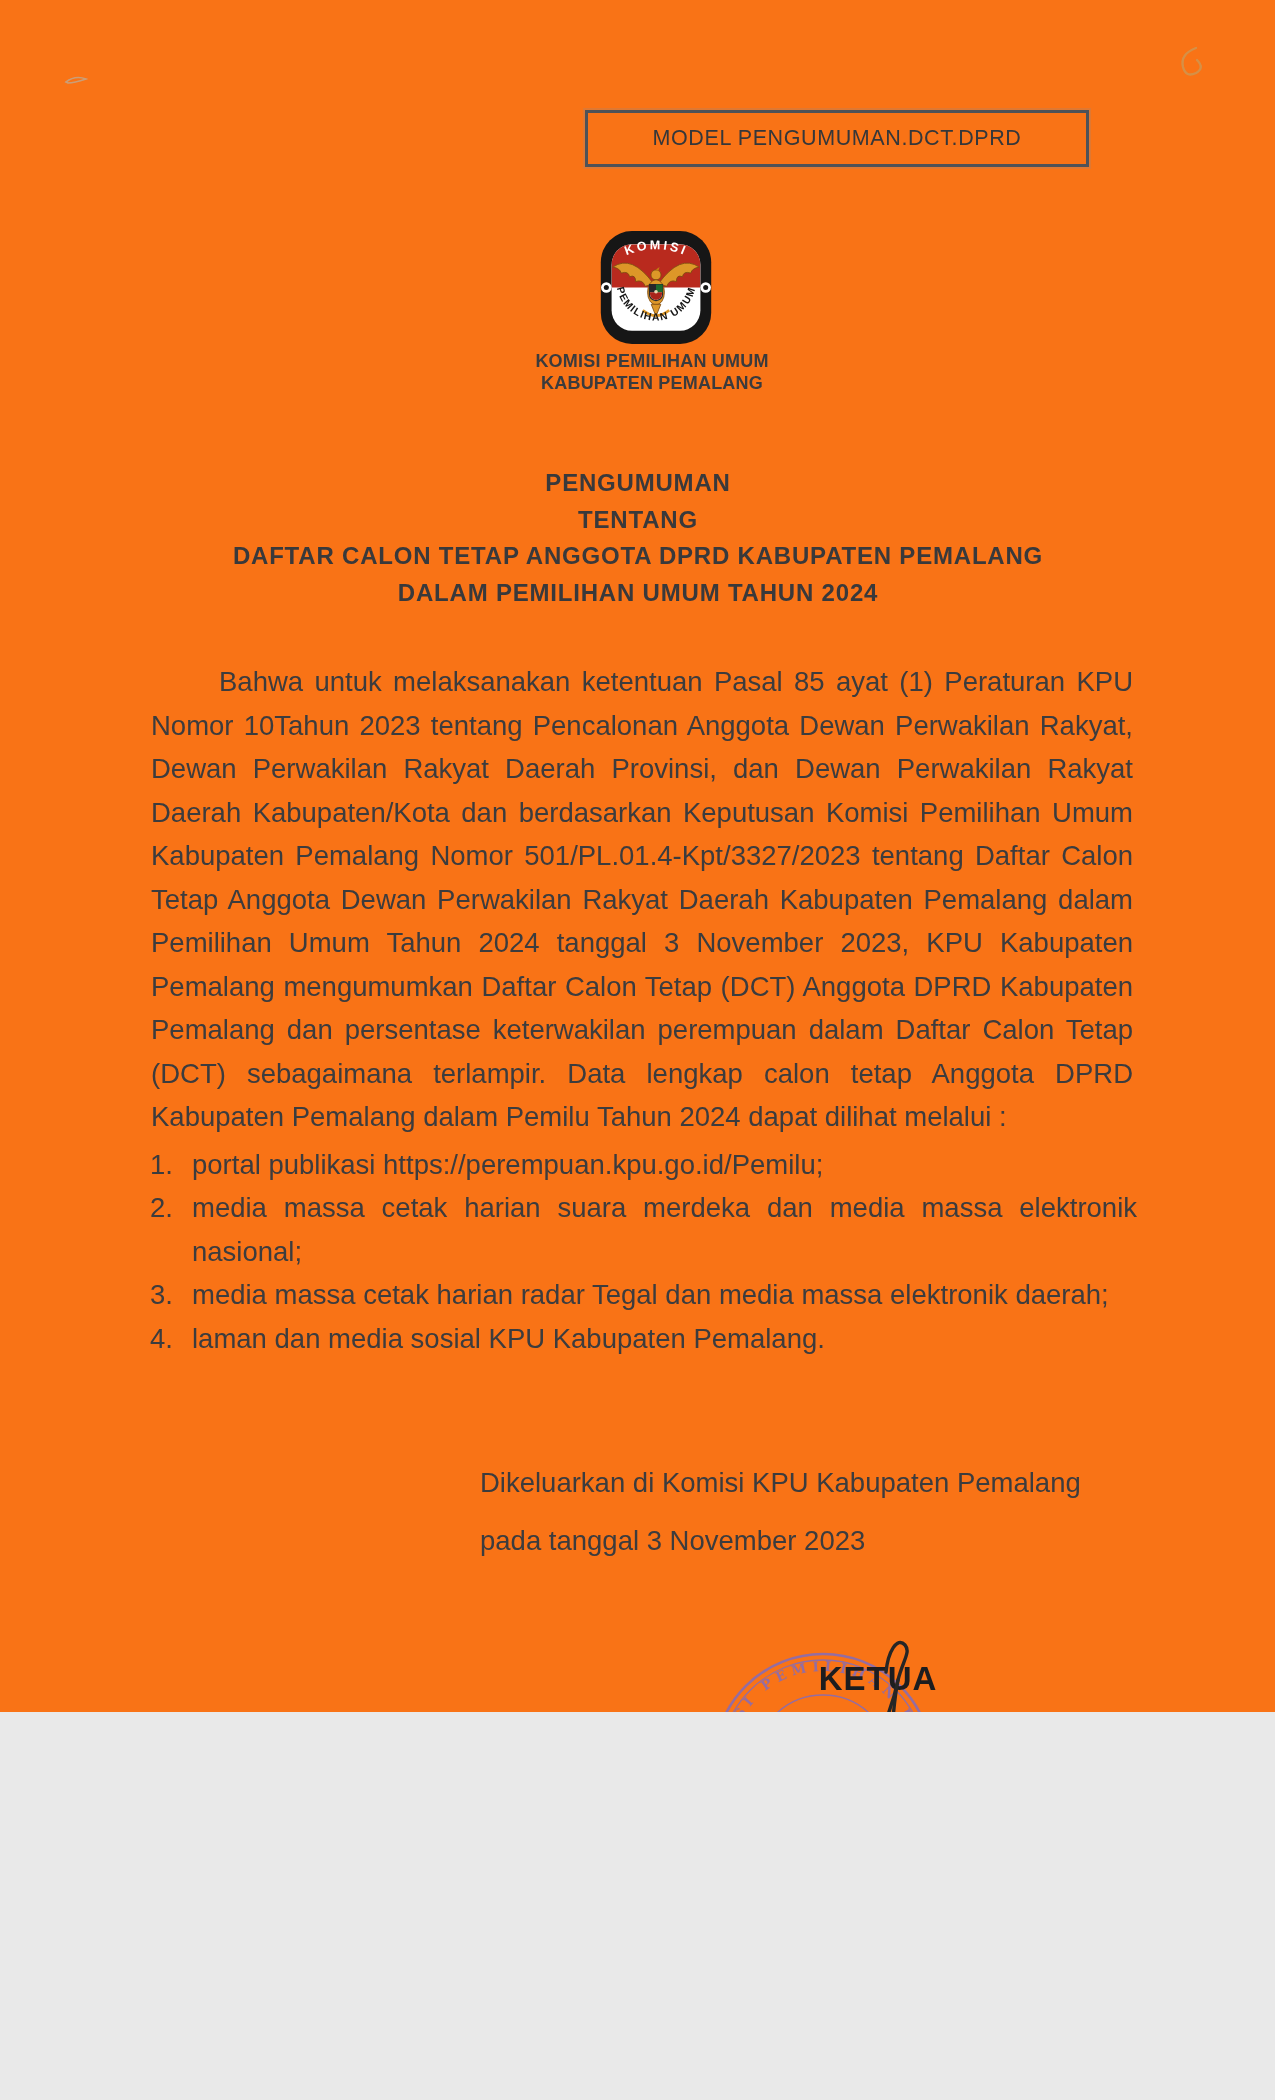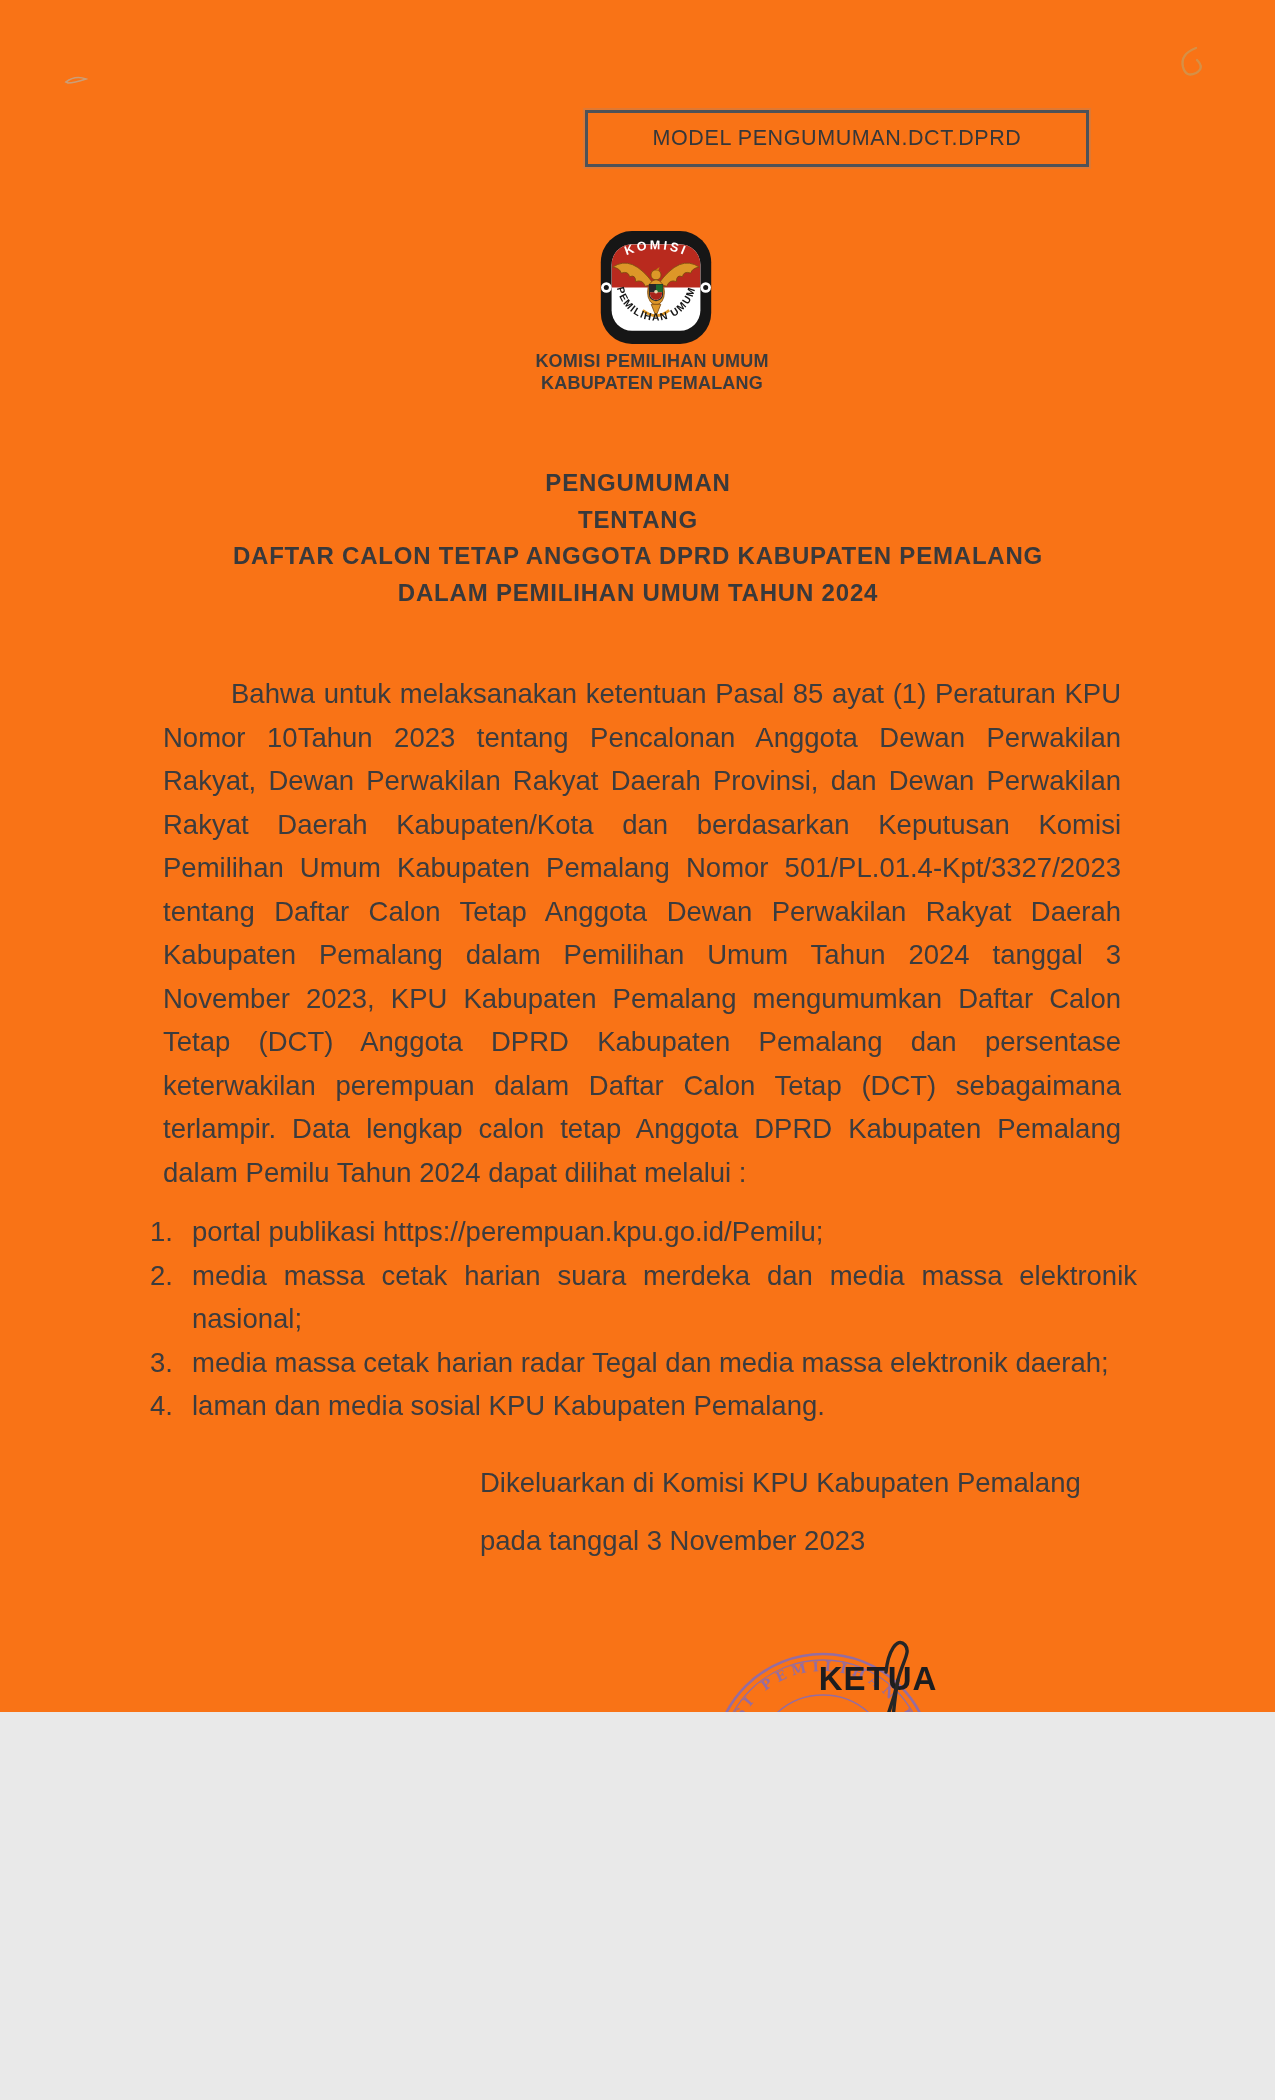--- a/index.html
+++ b/index.html
@@ -19,21 +19,21 @@
   
   .logo{left:596px;top:227px;width:120px;height:121px;}
   .org{left:402px;top:351px;width:500px;text-align:center;
        font-size:18px;font-weight:700;line-height:21.5px;color:#3b3b3d;letter-spacing:.2px;}
   
   .title-block{left:138px;top:465px;width:1000px;text-align:center;
        font-size:24px;font-weight:600;line-height:36.5px;color:#39393b;letter-spacing:.8px;}
   
   .body-block{left:147px;top:656px;width:990px;font-size:27.5px;line-height:43.5px;
        color:#3c3c3e;text-align:justify;}
-  .body-block p{margin:16px;text-indent:68px;}
+  .body-block p{margin:4px;text-indent:68px;}
   ol.channels{list-style:none;margin:0;padding:0;}
   ol.channels li{position:relative;padding-left:45px;text-align:justify;}
   ol.channels li .num{position:absolute;left:3px;top:0;}
   
   .closing{left:480px;top:1461px;font-size:27.5px;line-height:43.5px;color:#3c3c3e;}
   .closing .l2{margin-top:14px;}
   
   .stamp{left:633px;top:1645px;width:380px;height:245px;opacity:.8;}
   .role{left:808px;top:1660px;width:140px;text-align:center;
         font-size:33px;font-weight:700;color:#1d1d1f;letter-spacing:1px;}

